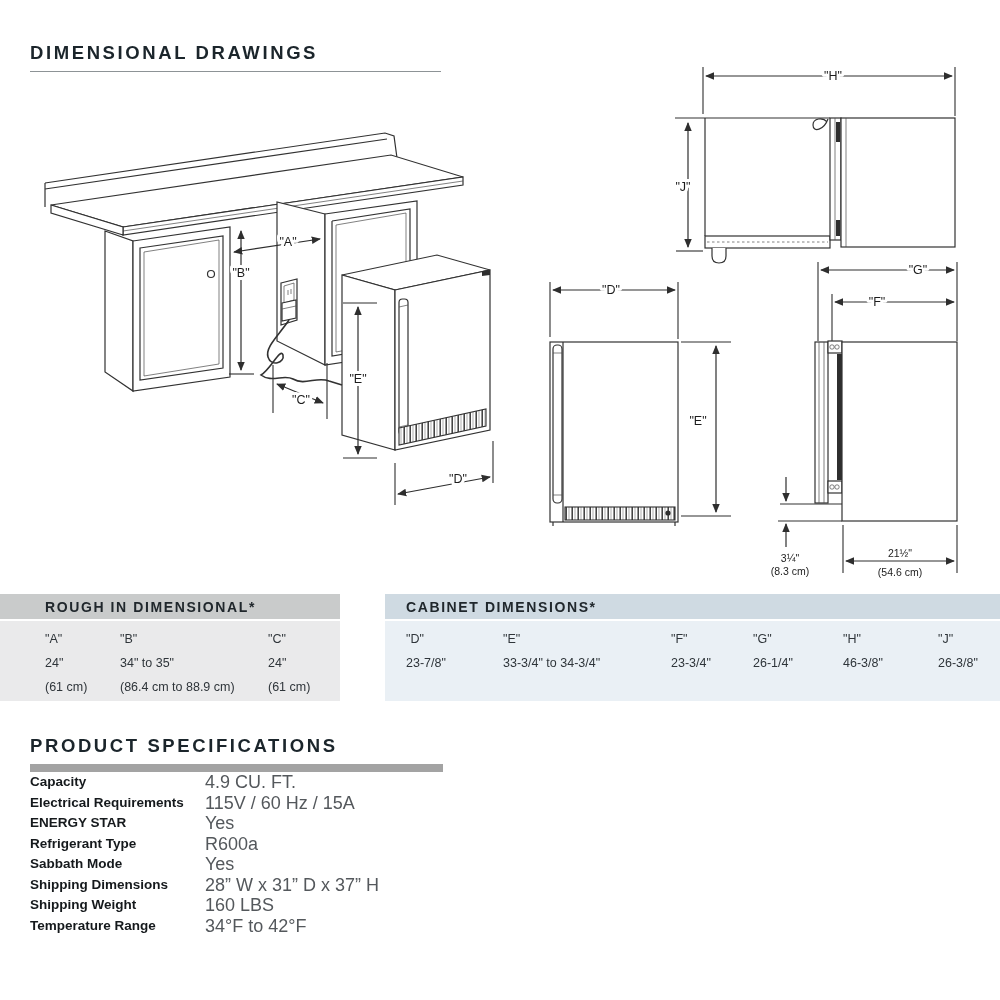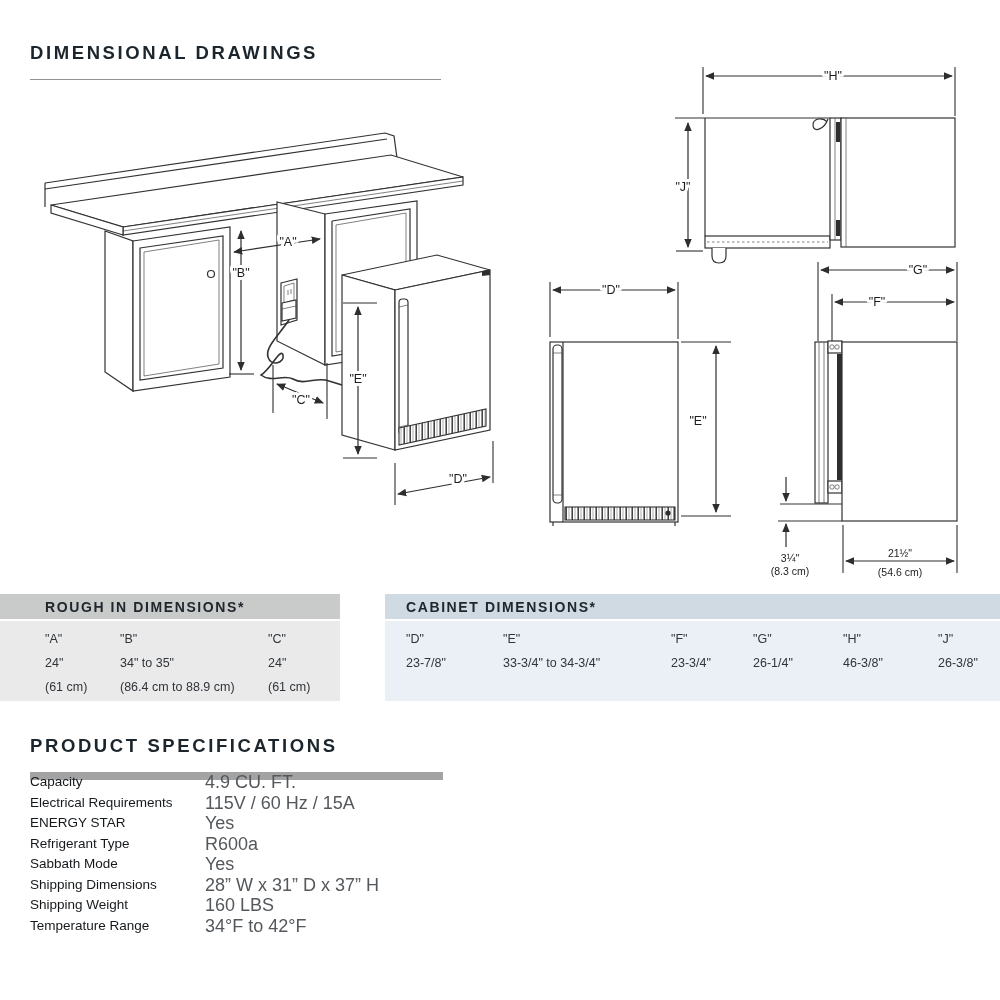--- a/index.html
+++ b/index.html
@@ -4,21 +4,21 @@
 <style>
   * { margin:0; padding:0; box-sizing:border-box; }
   html,body { background:#fff; }
   .page {
     position:relative; width:1000px; height:1000px; background:#fff;
     font-family:"Liberation Sans", sans-serif; color:#1d2329; overflow:hidden;
   }
   
   .sec-title {
     position:absolute; left:30px; font-weight:700; font-size:18.5px;
-    letter-spacing:2.6px; color:#1b252b; padding-bottom:15px;
+    letter-spacing:2.6px; color:#1b252b; padding-bottom:7px;
   }
   #dim-title { top:42px; width:411px; border-bottom:1.5px solid #8d9396; }
   #spec-title { top:735px; width:413px; border-bottom:8px solid #a3a3a3; }
 
   
   svg { position:absolute; overflow:visible; }
   .ln { stroke:#323232; stroke-width:1.2; fill:none; }
   .thin { stroke:#4a4a4a; stroke-width:0.7; fill:none; }
   .face { fill:#ffffff; stroke:#323232; stroke-width:1.2; }
   .dark { fill:#2e2e2e; stroke:none; }
@@ -49,21 +49,21 @@
   #rough-table .tbl-body { background:#eaeaeb; }
   #cabinet-table { left:347px; width:653px;margin-left:38px; }
   #cabinet-table .tbl-head { background:#cfdae2; padding-left:21px; }
   #cabinet-table .tbl-body { background:#eaf0f5; }
   .cA{left:45px} .cB{left:120px} .cC{left:268px}
   .cD{left:21px} .cE{left:118px} .cF{left:286px} .cG{left:368px} .cH{left:458px} .cJ{left:553px}
 
   
   #spec-rows { position:absolute; left:30px; top:772px; width:500px; }
   .spec-row { display:grid; grid-template-columns:175px auto; line-height:20.5px; }
-  .spec-label { font-weight:400; font-size:13.5px; color:#15191c; }
+  .spec-label { font-weight:700; font-size:13.5px; color:#15191c; }
   .spec-value { font-size:18px; color:#54585c; }
 </style>
 </head>
 <body>
 
 <div class="page">
 
   <svg width="0" height="0">
     <defs>
       <marker id="ah" viewBox="0 0 10 10" refX="8.6" refY="5" markerWidth="8" markerHeight="8" orient="auto-start-reverse">
@@ -256,21 +256,21 @@
     <g>
       <line class="ext" x1="73" y1="270" x2="73" y2="318"></line>
       <line class="ext" x1="187" y1="270" x2="187" y2="318"></line>
       <line class="dim" x1="76" y1="306" x2="184" y2="306" marker-start="url(#ah)" marker-end="url(#ah)"></line>
       <text class="lbl-sm" x="130" y="302">21½"</text>
       <text class="lbl-sm" x="130" y="321">(54.6 cm)</text>
     </g>
   </svg>
 
   <div id="rough-table" class="tbl">
-    <div class="tbl-head">ROUGH IN DIMENSIONS*</div>
+    <div class="tbl-head">ROUGH IN DIMENSIONAL*</div>
     <div class="tbl-body">
       <div class="trow">
         <span class="cA">"A"</span>
         <span class="cB">"B"</span>
         <span class="cC">"C"</span>
       </div>
       <div class="trow">
         <span class="cA">24"</span>
         <span class="cB">34" to 35"</span>
         <span class="cC">24"</span>

